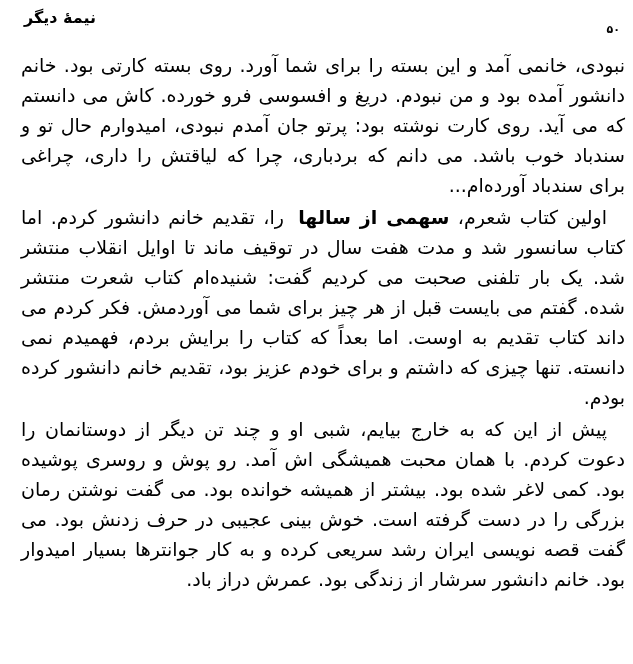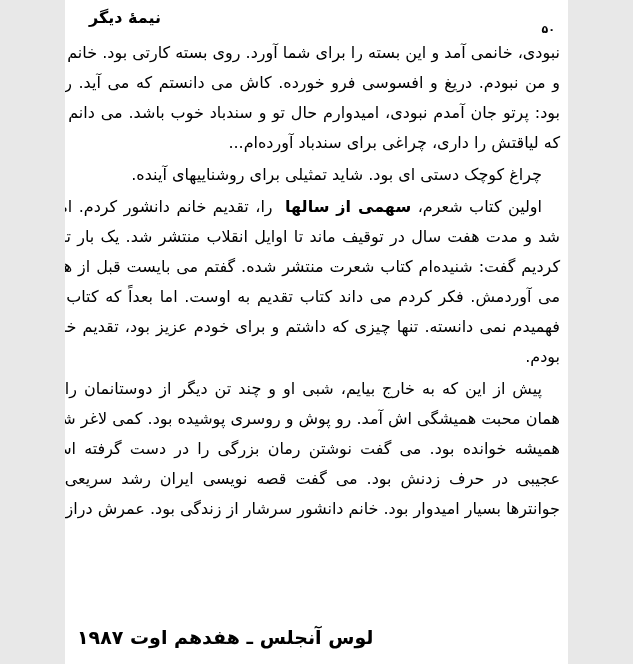--- a/index.html
+++ b/index.html
@@ -1,18 +1,18 @@
 <!DOCTYPE html>
 <html lang="fa"><head>
 <meta charset="utf-8">
 <style>
   html, body { margin: 0; padding: 0; background: #e8e8e8; }
   .page {
     position: relative;
-    width: 503px;
+    width: 633px;
     height: 664px;
     margin: 0 auto;
     background: #ffffff;
     color: #000000;
     font-family: "DejaVu Sans", sans-serif;
     overflow: hidden;
   }
   .header-title {
     position: absolute;
     top: 8px;
@@ -25,27 +25,27 @@
   .page-number {
     position: absolute;
     top: 23px;
     right: 13px;
     direction: rtl;
     font-size: 11px;
     font-weight: bold;
   }
   .body-text {
     position: absolute;
-    top: 38px;
+    top: 50px;
     right: 8px;
     width: 604px;
     direction: rtl;
     text-align: justify;
     text-justify: inter-word;
-    font-size: 16px;
+    font-size: 19px;
     line-height: 30px;
   }
   .body-text p {
     margin: 0 0 2px 0;
   }
   .body-text p.indent {
     text-indent: 18px;
   }
   .body-text b {
     font-weight: bold;
@@ -61,18 +61,16 @@
   }
 </style>
 </head>
 <body>
 
 <div class="page">
   <div class="header-title">نیمۀ دیگر</div>
   <div class="page-number">۵۰</div>
   <div class="body-text" id="body-text">
       <p><span>نبودی، خانمی آمد و این بسته را برای شما آورد. روی بسته کارتی بود. خانم دانشور آمده بود و من نبودم. دریغ و افسوسی فرو خورده. کاش می دانستم که می آید. روی کارت نوشته بود: پرتو جان آمدم نبودی، امیدوارم حال تو و سندباد خوب باشد. می دانم که بردباری، چرا که لیاقتش را داری، چراغی برای سندباد آورده‌ام...</span></p>
-      <p class="indent"><span>چراغ کوچک دستی ای بود. شاید تمثیلی برای روشناییهای آینده.</span></p>
       <p class="indent"><span>اولین کتاب شعرم، </span><b>سهمی از سالها</b><span> را، تقدیم خانم دانشور کردم. اما کتاب سانسور شد و مدت هفت سال در توقیف ماند تا اوایل انقلاب منتشر شد. یک بار تلفنی صحبت می کردیم گفت: شنیده‌ام کتاب شعرت منتشر شده. گفتم می بایست قبل از هر چیز برای شما می آوردمش. فکر کردم می داند کتاب تقدیم به اوست. اما بعداً که کتاب را برایش بردم، فهمیدم نمی دانسته. تنها چیزی که داشتم و برای خودم عزیز بود، تقدیم خانم دانشور کرده بودم.</span></p>
       <p class="indent"><span>پیش از این که به خارج بیایم، شبی او و چند تن دیگر از دوستانمان را دعوت کردم. با همان محبت همیشگی اش آمد. رو پوش و روسری پوشیده بود. کمی لاغر شده بود. بیشتر از همیشه خوانده بود. می گفت نوشتن رمان بزرگی را در دست گرفته است. خوش بینی عجیبی در حرف زدنش بود. می گفت قصه نویسی ایران رشد سریعی کرده و به کار جوانترها بسیار امیدوار بود. خانم دانشور سرشار از زندگی بود. عمرش دراز باد.</span></p>
     </div>
-  <div class="footer-dateline">لوس آنجلس ـ هفدهم اوت ۱۹۸۷</div>
 </div>
 
 </body></html>

